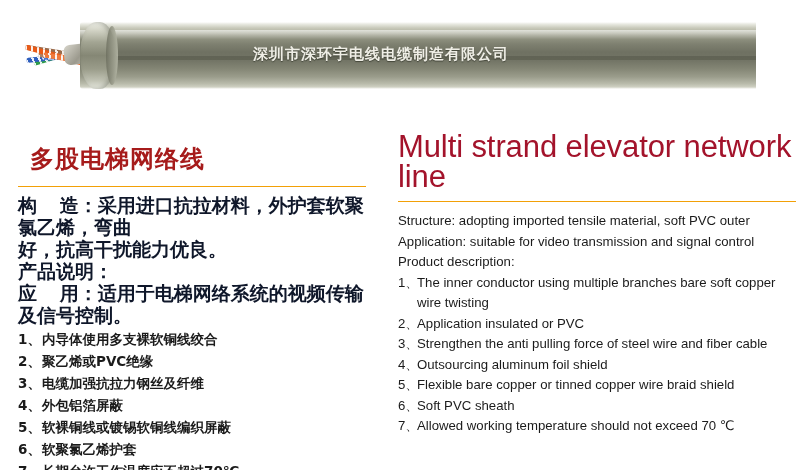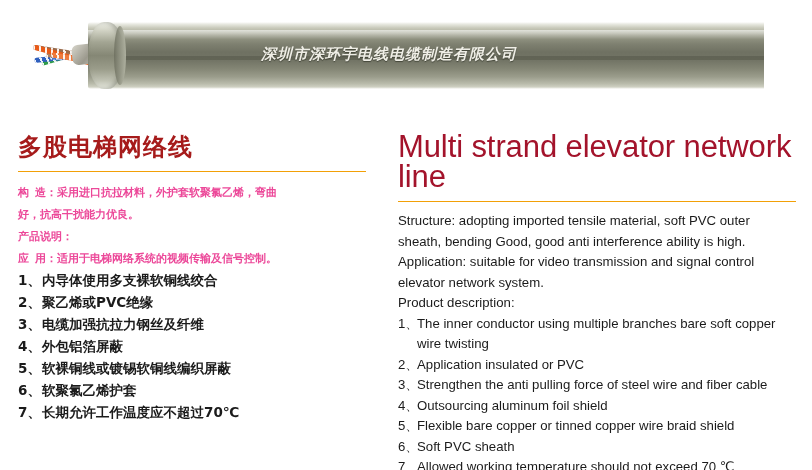--- a/index.html
+++ b/index.html
@@ -11,27 +11,26 @@
     height: 470px;
     background: #ffffff;
     font-family: "Liberation Sans", "DejaVu Sans", sans-serif;
     overflow: hidden;
     position: relative;
   }
 
   
   .hero {
     position: absolute;
-    left: 16px;
+    left: 8px;
     top: 0;
     width: 748px;
     height: 112px;
     background: #ffffff;
     overflow: hidden;
-    font-style: italic;
   }
 
   
   .cable-body {
     position: absolute;
     left: 72px;
     top: 22px;
     width: 714px;
     height: 67px;
     background: linear-gradient(to bottom,
@@ -134,46 +133,46 @@
   }
   .col-cn { left: 18px;  width: 352px; }
   .col-en { left: 398px; width: 404px; }
 
   .title-cn {
     color: #a61b1b;
     font-size: 24px;
     font-weight: bold;
     letter-spacing: 1px;
     line-height: 30px;
-    margin: 0;
+    margin: 12px;
     font-family: "DejaVu Sans", "Liberation Sans", sans-serif;
   }
   .title-en {
     color: #a3132b;
     font-size: 31px;
     font-weight: normal;
     line-height: 30px;
     margin: 0;
     letter-spacing: -0.1px;
   }
   .rule {
     height: 0;
     border-top: 1.6px solid #f2a007;
     margin-top: 9px;
     margin-bottom: 9px;
   }
   .rule-cn { width: 348px; }
   .rule-en { width: 398px; }
 
   .body-cn {
-    font-size: 11px;
+    font-size: 19px;
     line-height: 22px;
-    color: #ec4899;
+    color: #0f172a;
     font-weight: bold;
-    font-family: Liberation Sans, sans-serif;
+    font-family: Liberation Mono, monospace;
   }
   .body-cn p { margin: 0; white-space: pre-wrap; }
 
   .body-en {
     font-size: 13.2px;
     line-height: 20.5px;
     color: #1b1b1b;
   }
   .body-en p { margin: 0; }
 
@@ -285,23 +284,21 @@
 </div>
 
 <div class="col col-en">
 
   <h1 class="title-en">Multi strand elevator network line</h1>
 
   <div class="rule rule-en"></div>
 
   <div class="body-en">
     <p>Structure: adopting imported tensile material, soft PVC outer</p>
-    <p>sheath, bending Good, good anti interference ability is high.</p>
     <p>Application: suitable for video transmission and signal control</p>
-    <p>elevator network system.</p>
     <p>Product description:</p>
   </div>
 
   <ul class="list-en">
     <li>
       <span class="li-num">1、</span>
       <span class="li-txt">The inner conductor using multiple branches bare soft copper wire twisting</span>
     </li>
     <li>
       <span class="li-num">2、</span>

